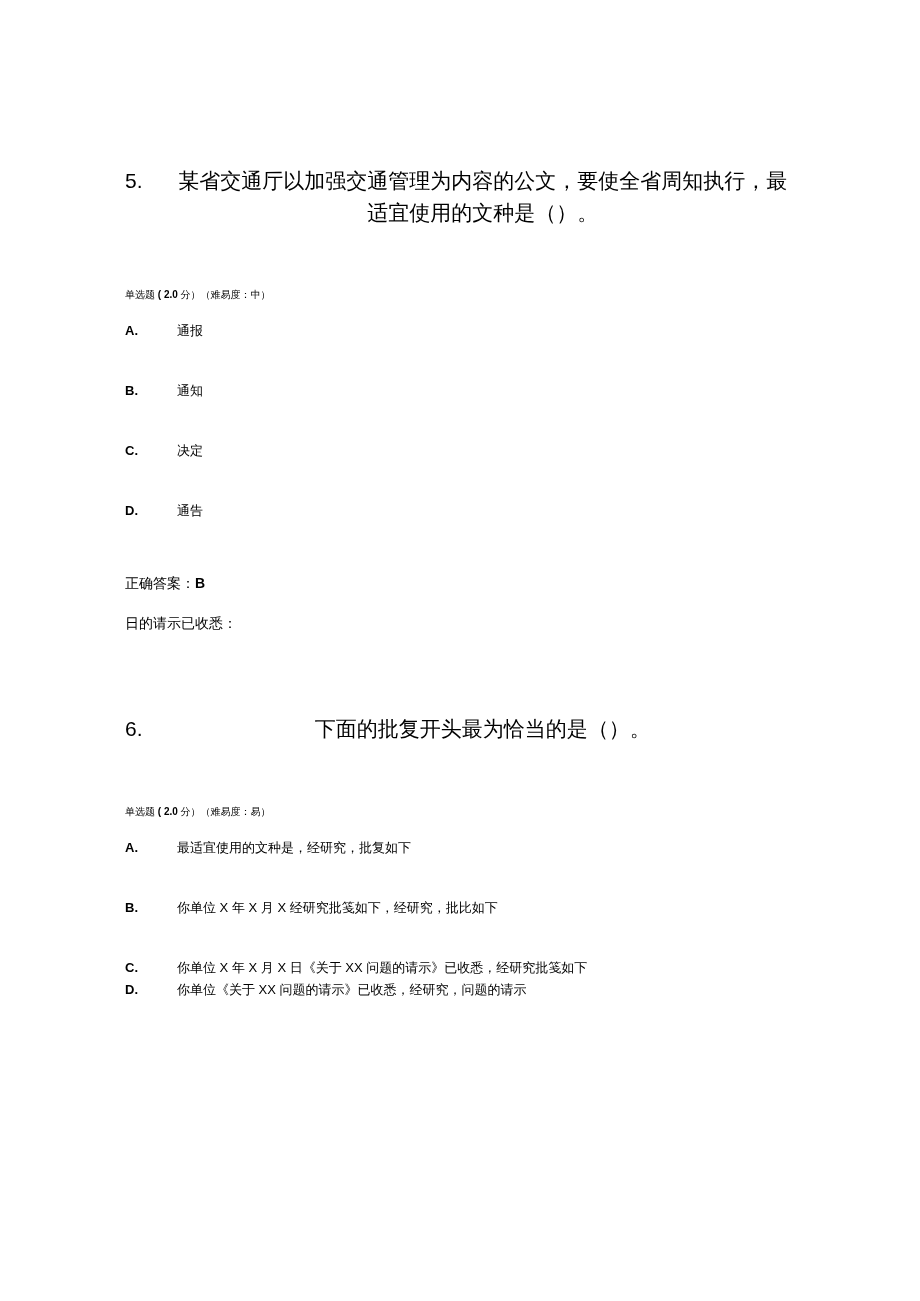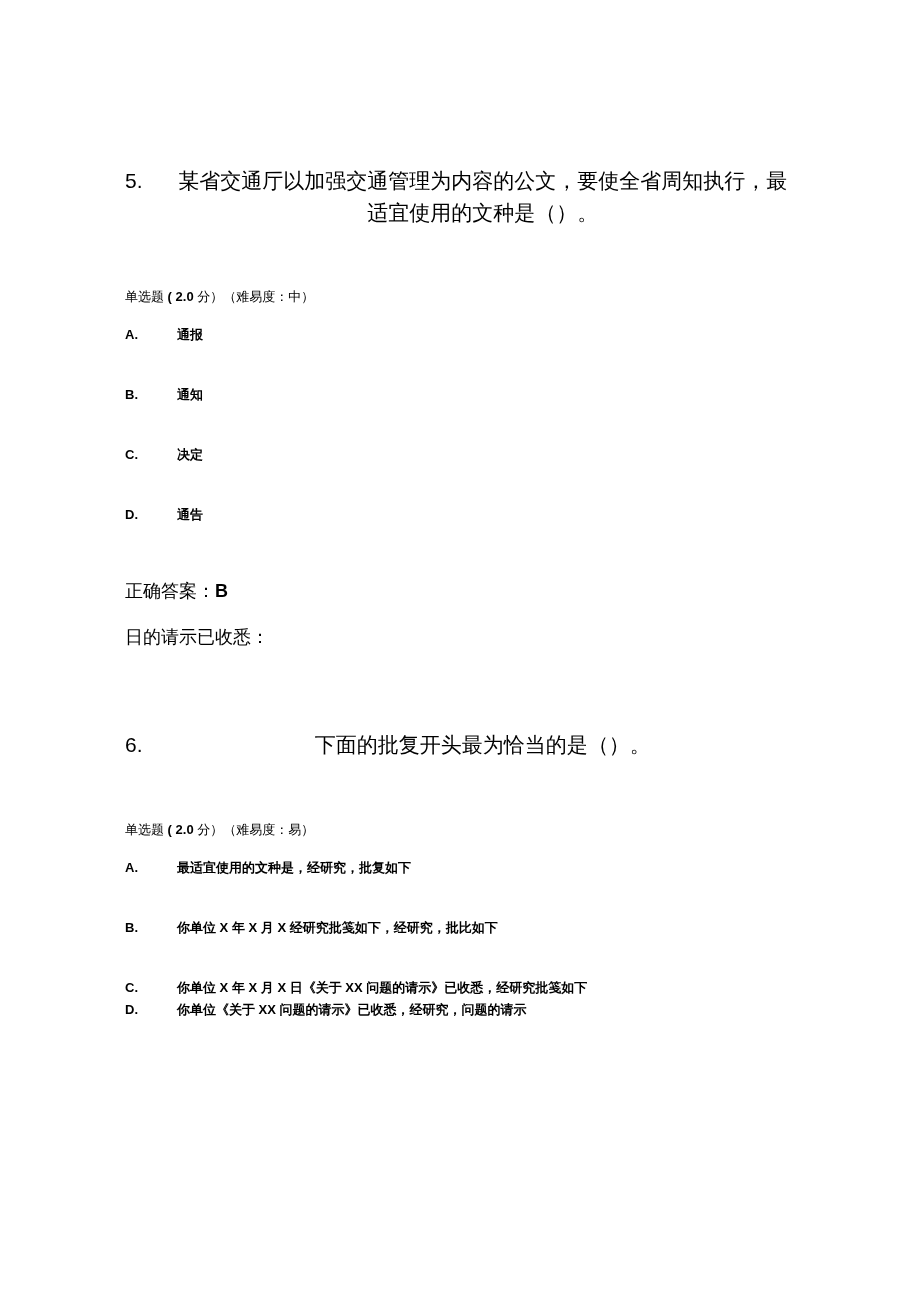--- a/index.html
+++ b/index.html
@@ -22,47 +22,46 @@
     }
     .question-number {
       flex-shrink: 0;
       margin-right: 28px;
     }
     .question-text {
       flex: 1;
       text-align: center;
     }
     .question-meta {
-      font-size: 13px;
+      font-size: 10px;
       margin-bottom: 20px;
     }
     .bold { font-weight: bold; }
     .option-row {
       font-size: 13px;
       margin-bottom: 42px;
       display: flex;
       align-items: baseline;
     }
     .option-row.tight {
       margin-bottom: 4px;
     }
     .option-label {
       font-weight: bold;
       flex-shrink: 0;
       width: 52px;
     }
     .option-text {
       flex: 1;
-      font-weight: bold;
     }
     .answer-section {
       margin-top: 55px;
     }
     .answer-line {
-      font-size: 18px;
+      font-size: 14px;
       margin-bottom: 22px;
     }
   </style>
 </head>
 <body>
 
 <div class="question-block">
   <div class="question-title">
     <span class="question-number">5.</span>
     <span class="question-text">某省交通厅以加强交通管理为内容的公文，要使全省周知执行，最适宜使用的文种是（）。</span>

